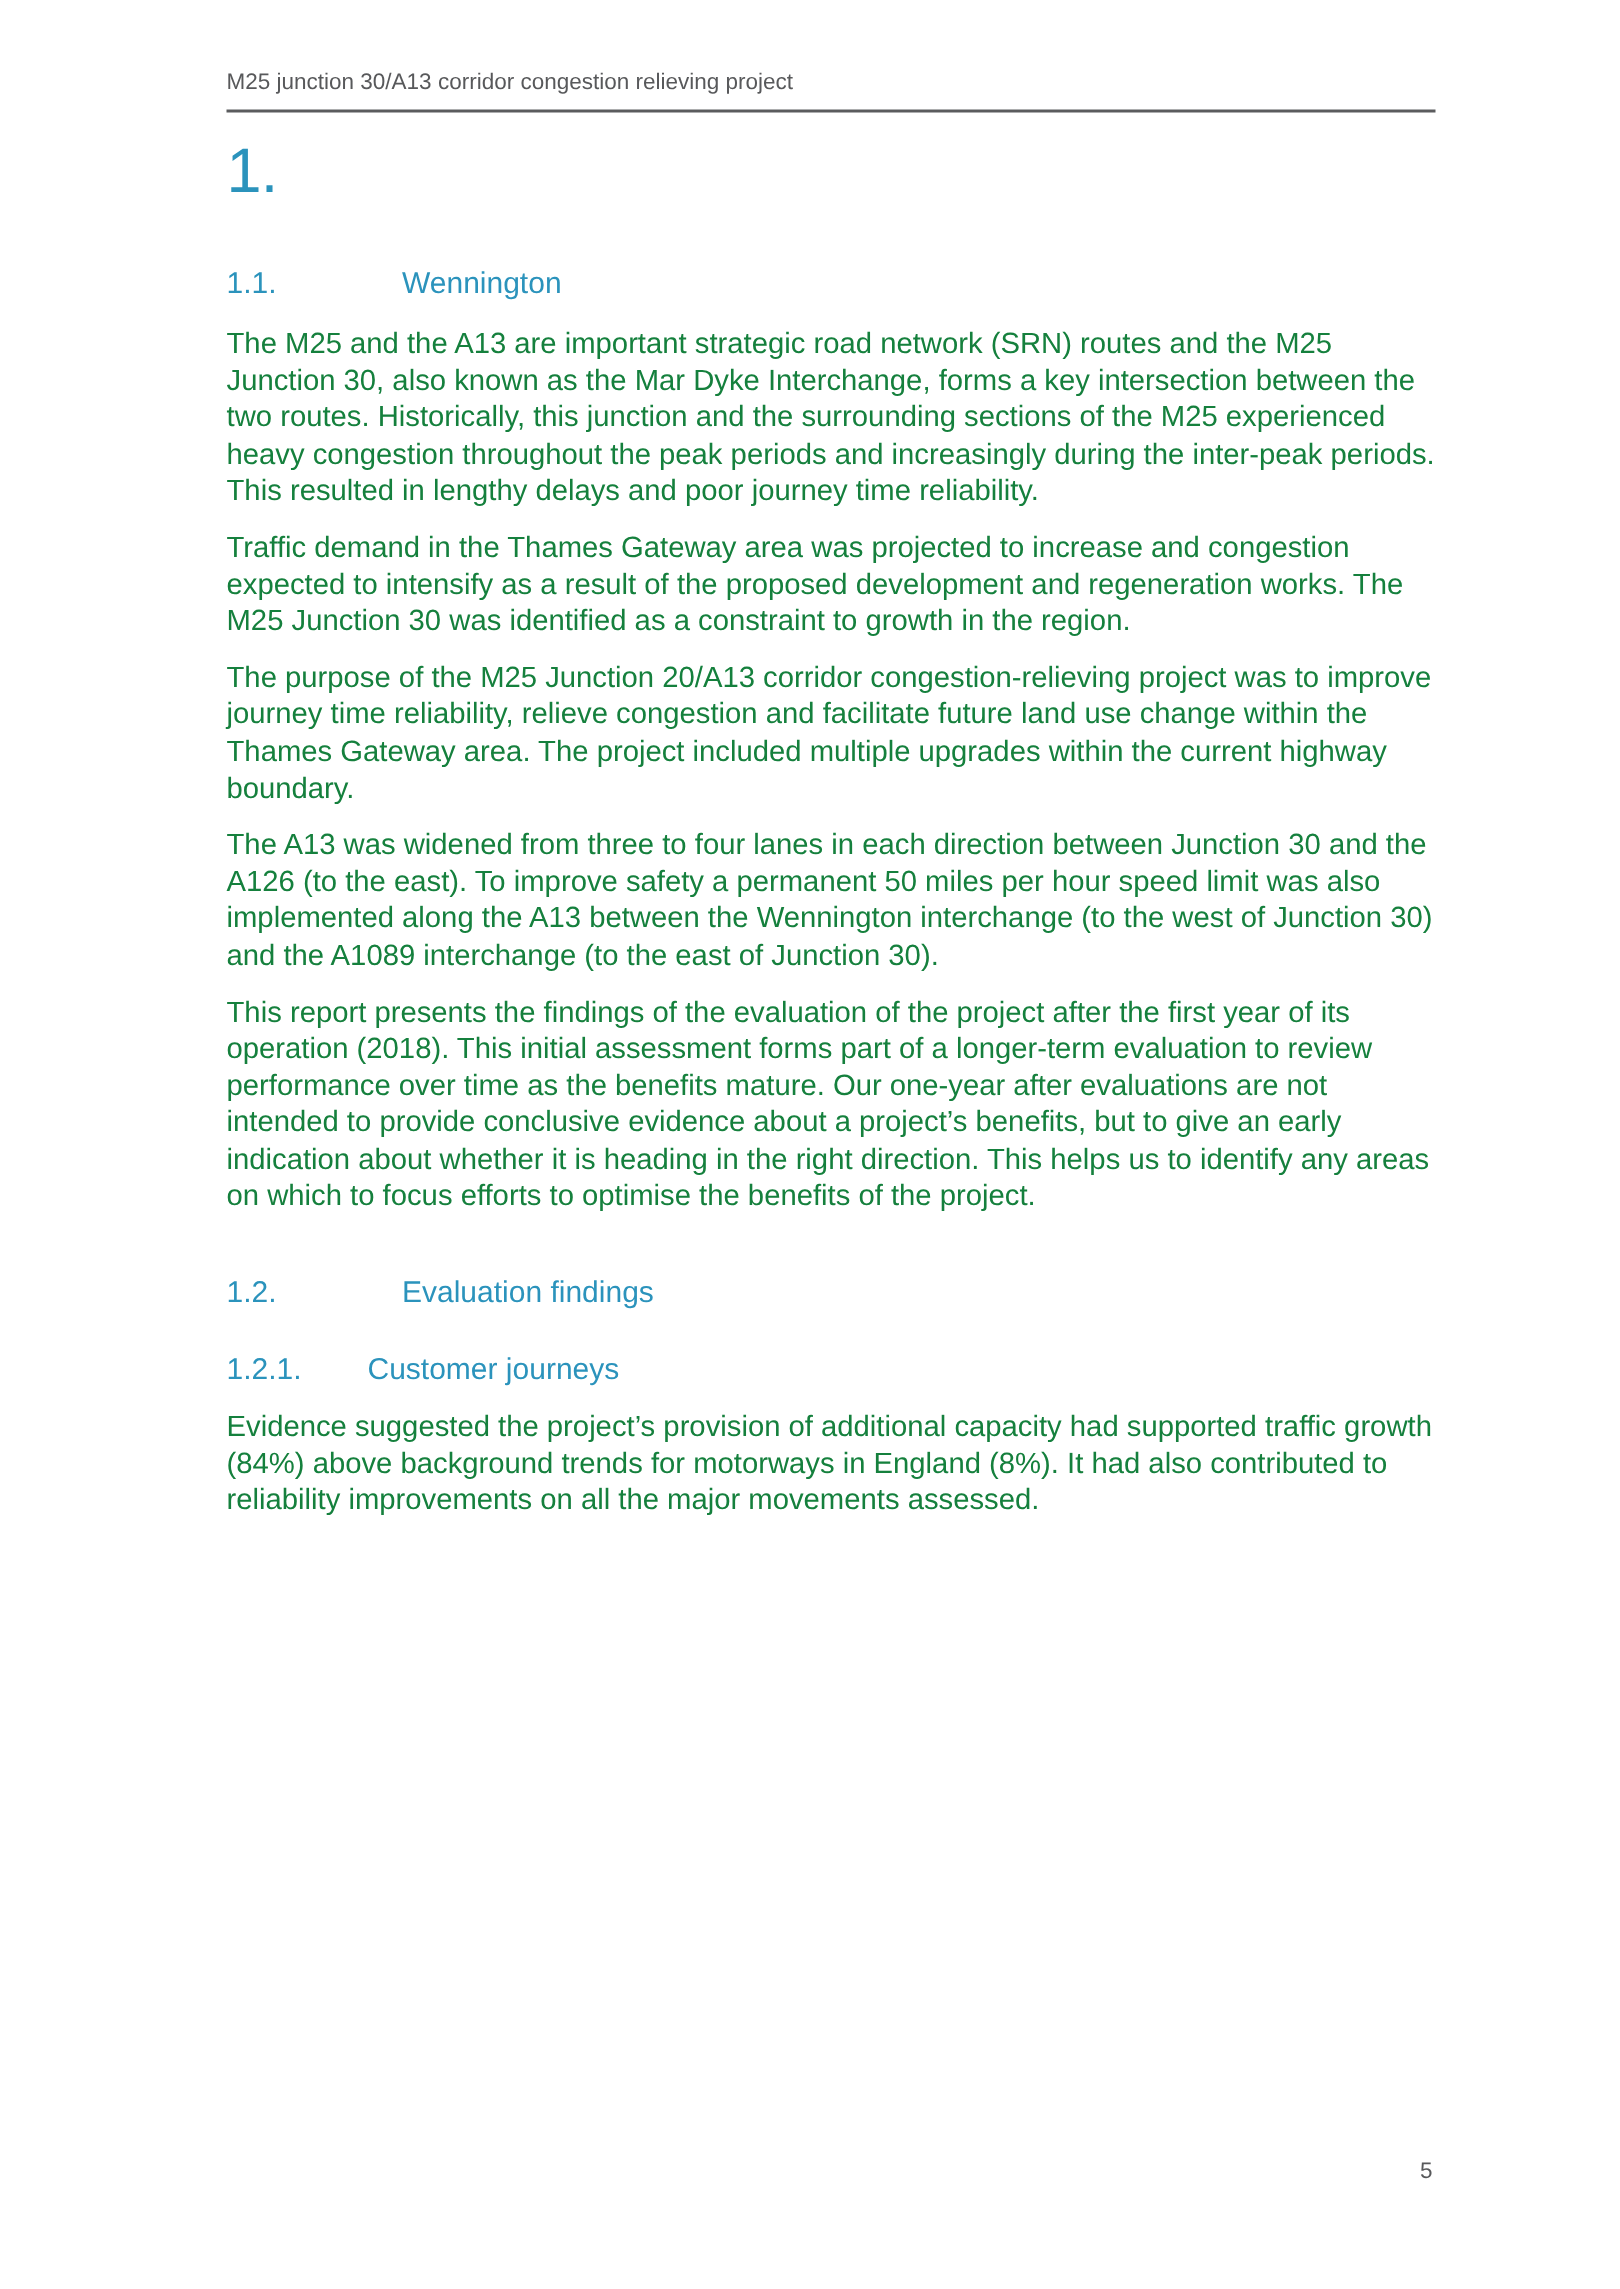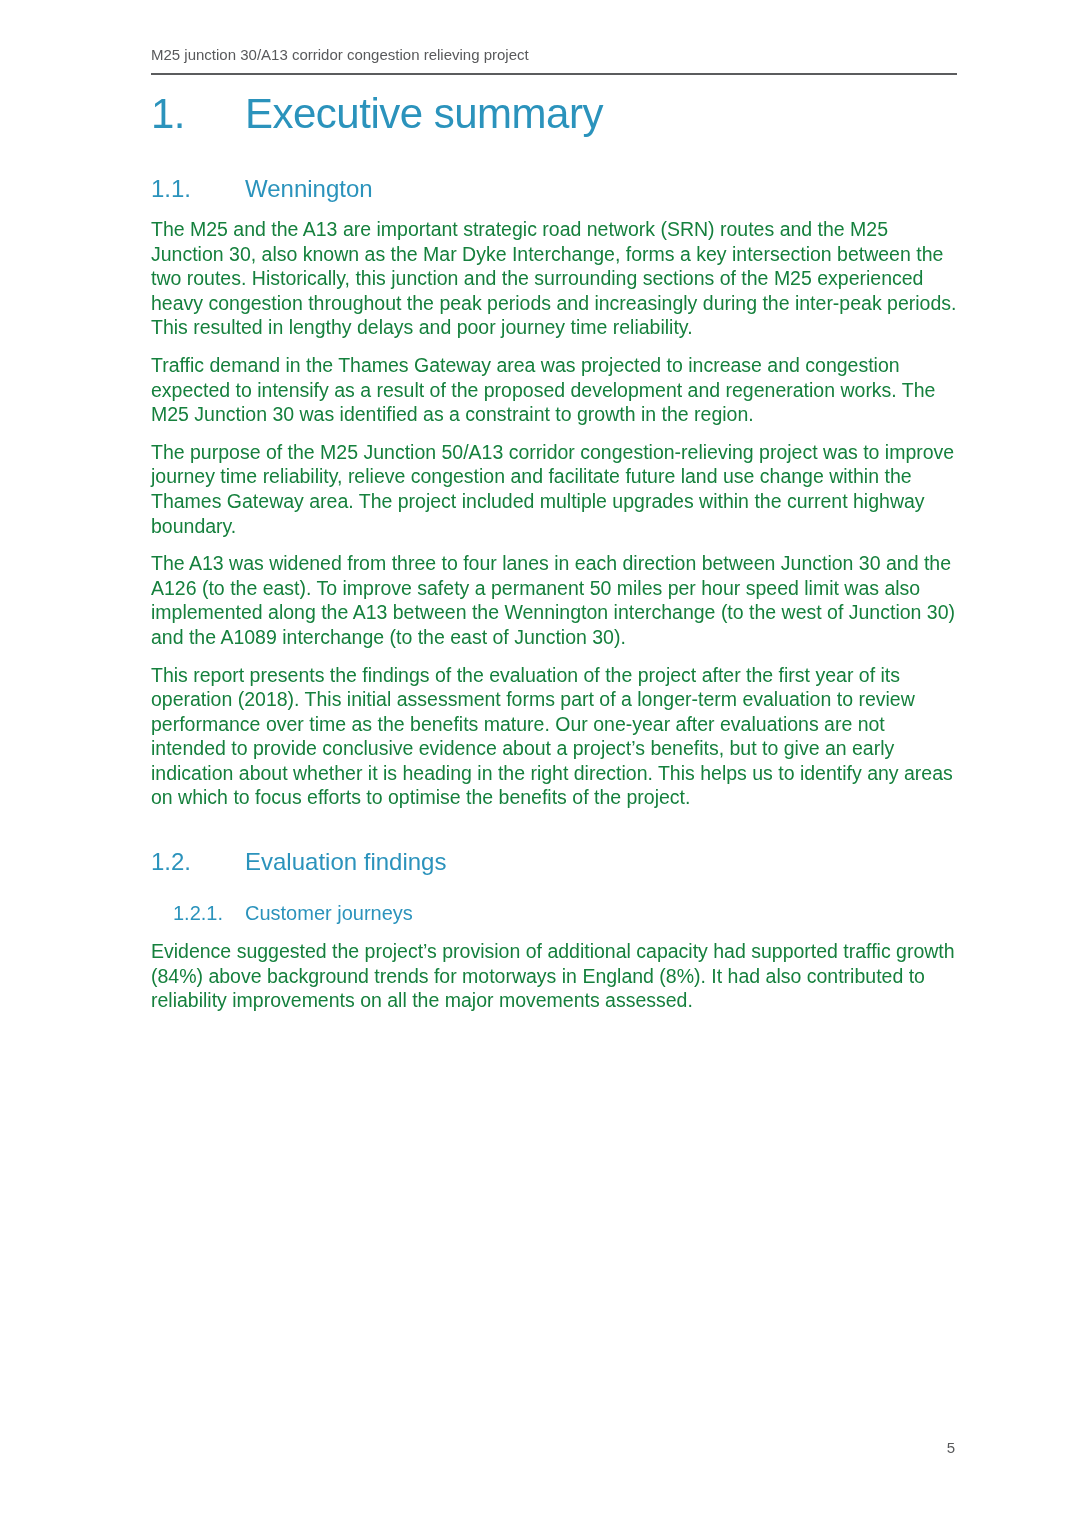--- a/index.html
+++ b/index.html
@@ -39,28 +39,28 @@
     flex-shrink: 0;
   }
   .h1 {
     margin-top: 16px;
     font-size: 42px;
     line-height: 46px;
     letter-spacing: -0.5px;
   }
   .h2 {
     margin-top: 37px;
-    font-size: 24px;
+    font-size: 20px;
     line-height: 30px;
+    gap: 23px;
   }
   .h3 {
     margin-top: 23px;
     font-size: 20px;
     line-height: 26px;
-    text-align: center;
   }
   .teal { color: #2b93bc; }
   p.body {
     margin: 13px 0 0 0;
     font-size: 19.5px;
     line-height: 24.6px;
     color: #15803d;
   }
   .pagenum {
     position: absolute;
@@ -76,31 +76,30 @@
 <div class="page">
   <div class="content">
 
     <header>
       <div class="runhead">M25 junction 30/A13 corridor congestion relieving project</div>
       <hr class="rule">
     </header>
 
     <h1 class="heading h1 teal">
       <span class="hnum">1.</span>
-      <span>Executive summary</span>
     </h1>
 
     <h2 class="heading h2 teal">
       <span class="hnum">1.1.</span>
       <span>Wennington</span>
     </h2>
 
     <p class="body">The M25 and the A13 are important strategic road network (SRN) routes and the M25 Junction 30, also known as the Mar Dyke Interchange, forms a key intersection between the two routes. Historically, this junction and the surrounding sections of the M25 experienced heavy congestion throughout the peak periods and increasingly during the inter-peak periods. This resulted in lengthy delays and poor journey time reliability.</p>
     <p class="body">Traffic demand in the Thames Gateway area was projected to increase and congestion expected to intensify as a result of the proposed development and regeneration works. The M25 Junction 30 was identified as a constraint to growth in the region.</p>
-    <p class="body">The purpose of the M25 Junction 50/A13 corridor congestion-relieving project was to improve journey time reliability, relieve congestion and facilitate future land use change within the Thames Gateway area. The project included multiple upgrades within the current highway boundary.</p>
+    <p class="body">The purpose of the M25 Junction 20/A13 corridor congestion-relieving project was to improve journey time reliability, relieve congestion and facilitate future land use change within the Thames Gateway area. The project included multiple upgrades within the current highway boundary.</p>
     <p class="body">The A13 was widened from three to four lanes in each direction between Junction 30 and the A126 (to the east). To improve safety a permanent 50 miles per hour speed limit was also implemented along the A13 between the Wennington interchange (to the west of Junction 30) and the A1089 interchange (to the east of Junction 30).</p>
     <p class="body">This report presents the findings of the evaluation of the project after the first year of its operation (2018). This initial assessment forms part of a longer-term evaluation to review performance over time as the benefits mature. Our one-year after evaluations are not intended to provide conclusive evidence about a project’s benefits, but to give an early indication about whether it is heading in the right direction. This helps us to identify any areas on which to focus efforts to optimise the benefits of the project.</p>
 
     <h2 class="heading h2 teal">
       <span class="hnum">1.2.</span>
       <span>Evaluation findings</span>
     </h2>
 
     <h3 class="heading h3 teal">
       <span class="hnum">1.2.1.</span>

